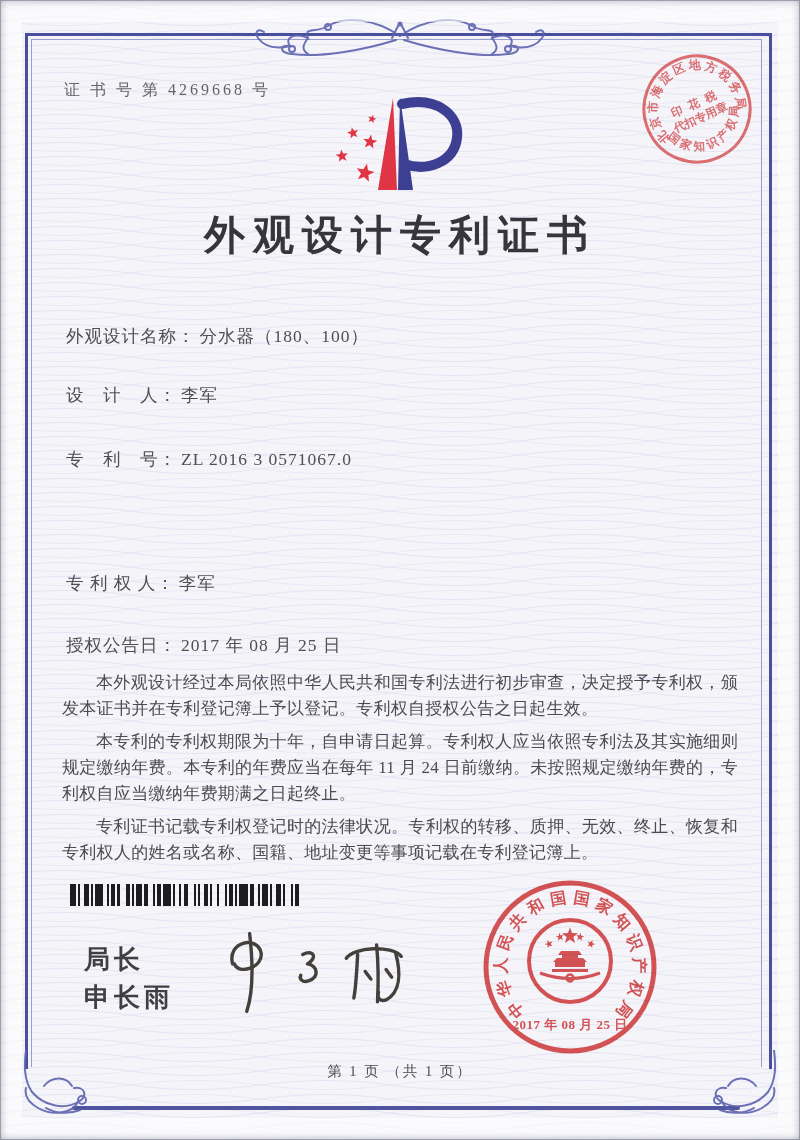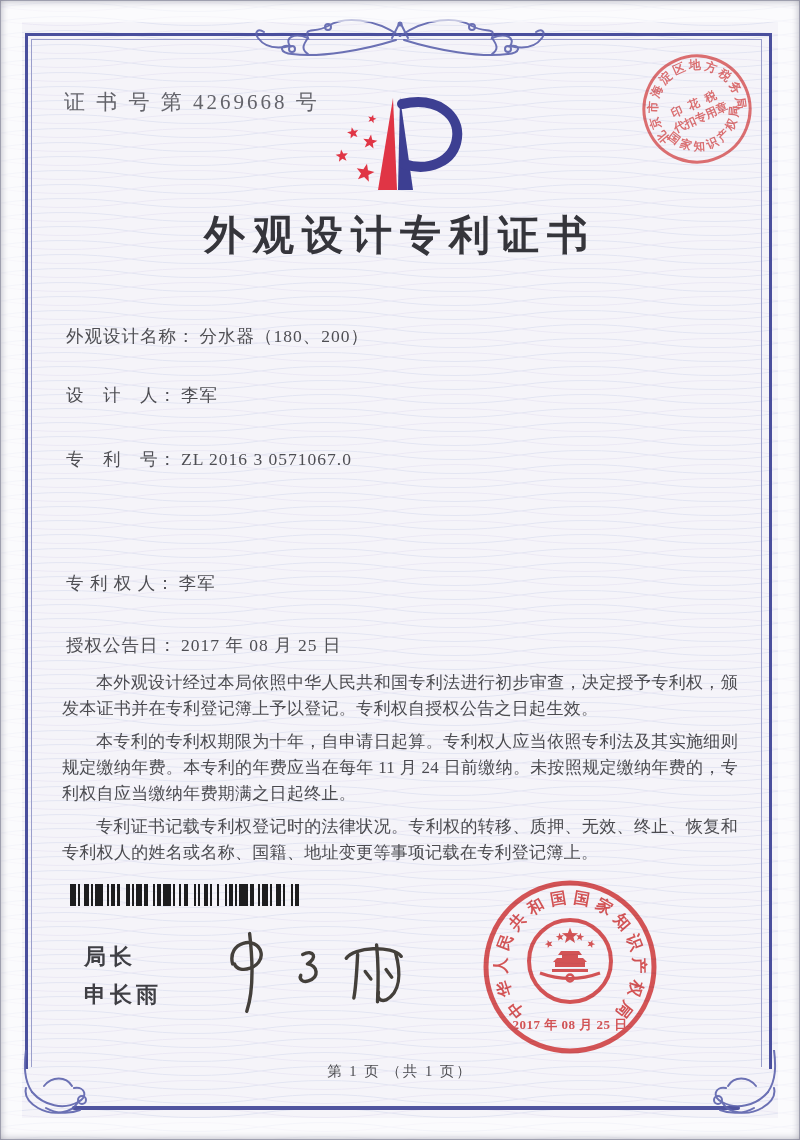--- a/index.html
+++ b/index.html
@@ -12,30 +12,30 @@
   .page::before{ content:""; position:absolute; inset:0; border:22px solid rgba(255,255,255,.6); pointer-events:none; z-index:5;}
   .page::after{ content:""; position:absolute; inset:0; box-shadow:inset 0 0 9px rgba(95,95,115,.55), inset 0 0 0 1px #b3b4c1; pointer-events:none; z-index:20;}
   .waves{position:absolute; inset:0; z-index:0; opacity:.75;}
   .frame{position:absolute; left:25px; top:33px; width:741px; height:1033px; border:3px solid #4a4f9d; border-bottom:none; z-index:1;}
   .frame-inner{position:absolute; left:3px; top:3px; width:729px; height:1027px; border:1px solid #9a9ecb; border-bottom:none;}
   .bottom-line{position:absolute; left:72px; top:1106px; width:668px; height:4px; background:#50549f; border-radius:2px; z-index:2;}
   .ornament-top{position:absolute; left:244px; top:16px; width:312px; height:46px; z-index:2;}
   .corner{position:absolute; top:1050px; width:92px; height:64px; z-index:2;}
   .corner.left{left:16px;}
   .corner.right{left:692px; transform:scaleX(-1);}
-  .cert-no{position:absolute; left:64px; top:88px; font-size:21px; letter-spacing:3px; color:#63636a; z-index:3;}
+  .cert-no{position:absolute; left:64px; top:80px; font-size:16px; letter-spacing:3px; color:#63636a; z-index:3;}
   .logo{position:absolute; left:330px; top:88px; width:140px; height:108px; z-index:3;}
   .title{position:absolute; left:0; top:208px; width:100%; text-align:center; font-size:41px; font-weight:700; letter-spacing:8px; color:#35353b; z-index:3;}
   .field{position:absolute; left:66px; font-size:17.5px; letter-spacing:1px; color:#4e4e53; z-index:3; white-space:nowrap;}
   .field .val{margin-left:4px;}
   .paras{position:absolute; left:62px; top:666px; width:676px; font-size:17px; line-height:26px; text-align:justify; color:#4b4b50; letter-spacing:.3px; z-index:3;}
   .paras p{margin:4px 0 7px 0; text-indent:2em;}
   .barcode{position:absolute; left:70px; top:884px; width:232px; height:22px; display:flex; z-index:3;}
   .barcode div{height:100%;}
-  .signer{position:absolute; left:84px; z-index:3; font-size:22px; font-weight:600; letter-spacing:4px; color:#3f3f44;}
+  .signer{position:absolute; left:84px; z-index:3; font-size:26px; font-weight:600; letter-spacing:4px; color:#3f3f44;}
   .signature{position:absolute; left:210px; top:926px; width:210px; height:90px; z-index:3;}
   .seal-main{position:absolute; left:482px; top:879px; width:176px; height:176px; z-index:6; opacity:.88; mix-blend-mode:multiply;}
   .seal-tax{position:absolute; left:640px; top:52px; width:114px; height:114px; z-index:6; opacity:.8; mix-blend-mode:multiply;}
   .footer{position:absolute; left:0; top:1062px; width:100%; text-align:center; font-size:14.5px; letter-spacing:2px; color:#4e4e52; z-index:3;}
   svg text{font-family:"Liberation Serif","DejaVu Serif",serif;}
 </style>
 </head>
 <body>
 
 <div class="page">
@@ -105,21 +105,21 @@
       <use href="#star5" transform="translate(35,85) rotate(12) scale(0.95)"></use>
     </g>
     <path d="M63,10 L48,102 L67,102 Z" fill="#e03545"></path>
     <path d="M70,9 L68,102 L83,102 Z" fill="#3d3f92"></path>
     <path d="M72,16 C108,8 130,28 127,50 C124,74 98,84 74,76" fill="none" stroke="#3d3f92" stroke-width="10" stroke-linecap="round"></path>
   </svg>
 
   <div class="title">外观设计专利证书</div>
 
   <div class="field" style="top:324px">
-    <span>外观设计名称：</span><span class="val">分水器（180、200）</span>
+    <span>外观设计名称：</span><span class="val">分水器（180、100）</span>
   </div>
   <div class="field" style="top:383px">
     <span>设　计　人：</span><span class="val">李军</span>
   </div>
   <div class="field" style="top:447px">
     <span>专　利　号：</span><span class="val">ZL 2016 3 0571067.0</span>
   </div>
   <div class="field" style="top:571px">
     <span>专 利 权 人：</span><span class="val">李军</span>
   </div>

